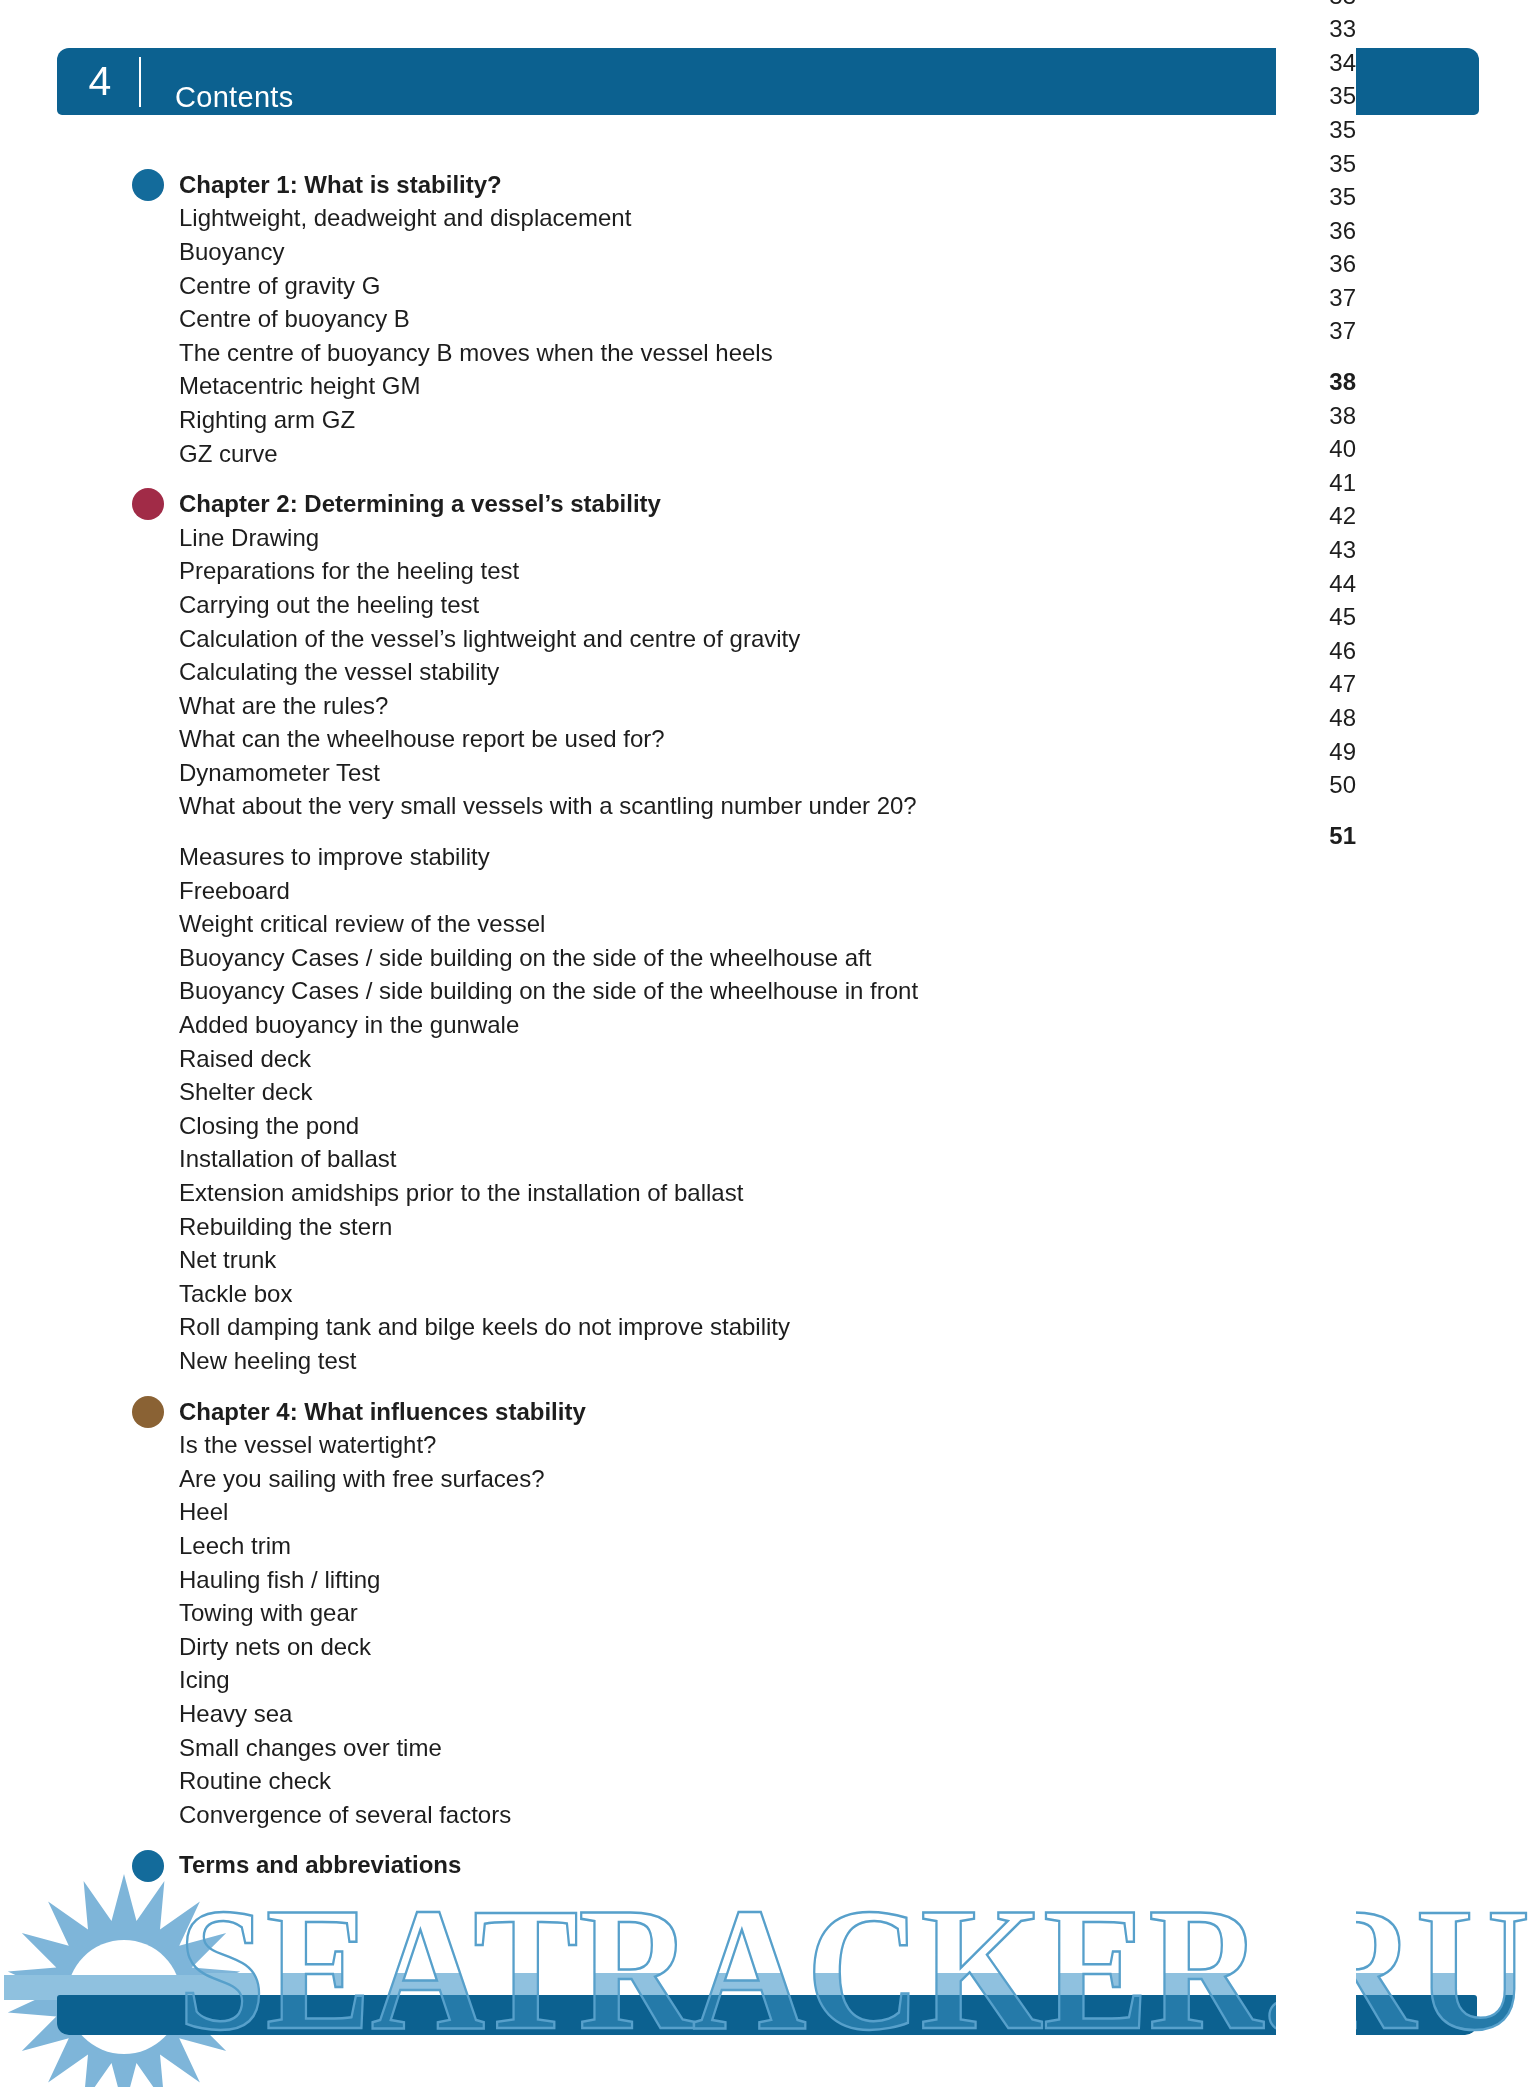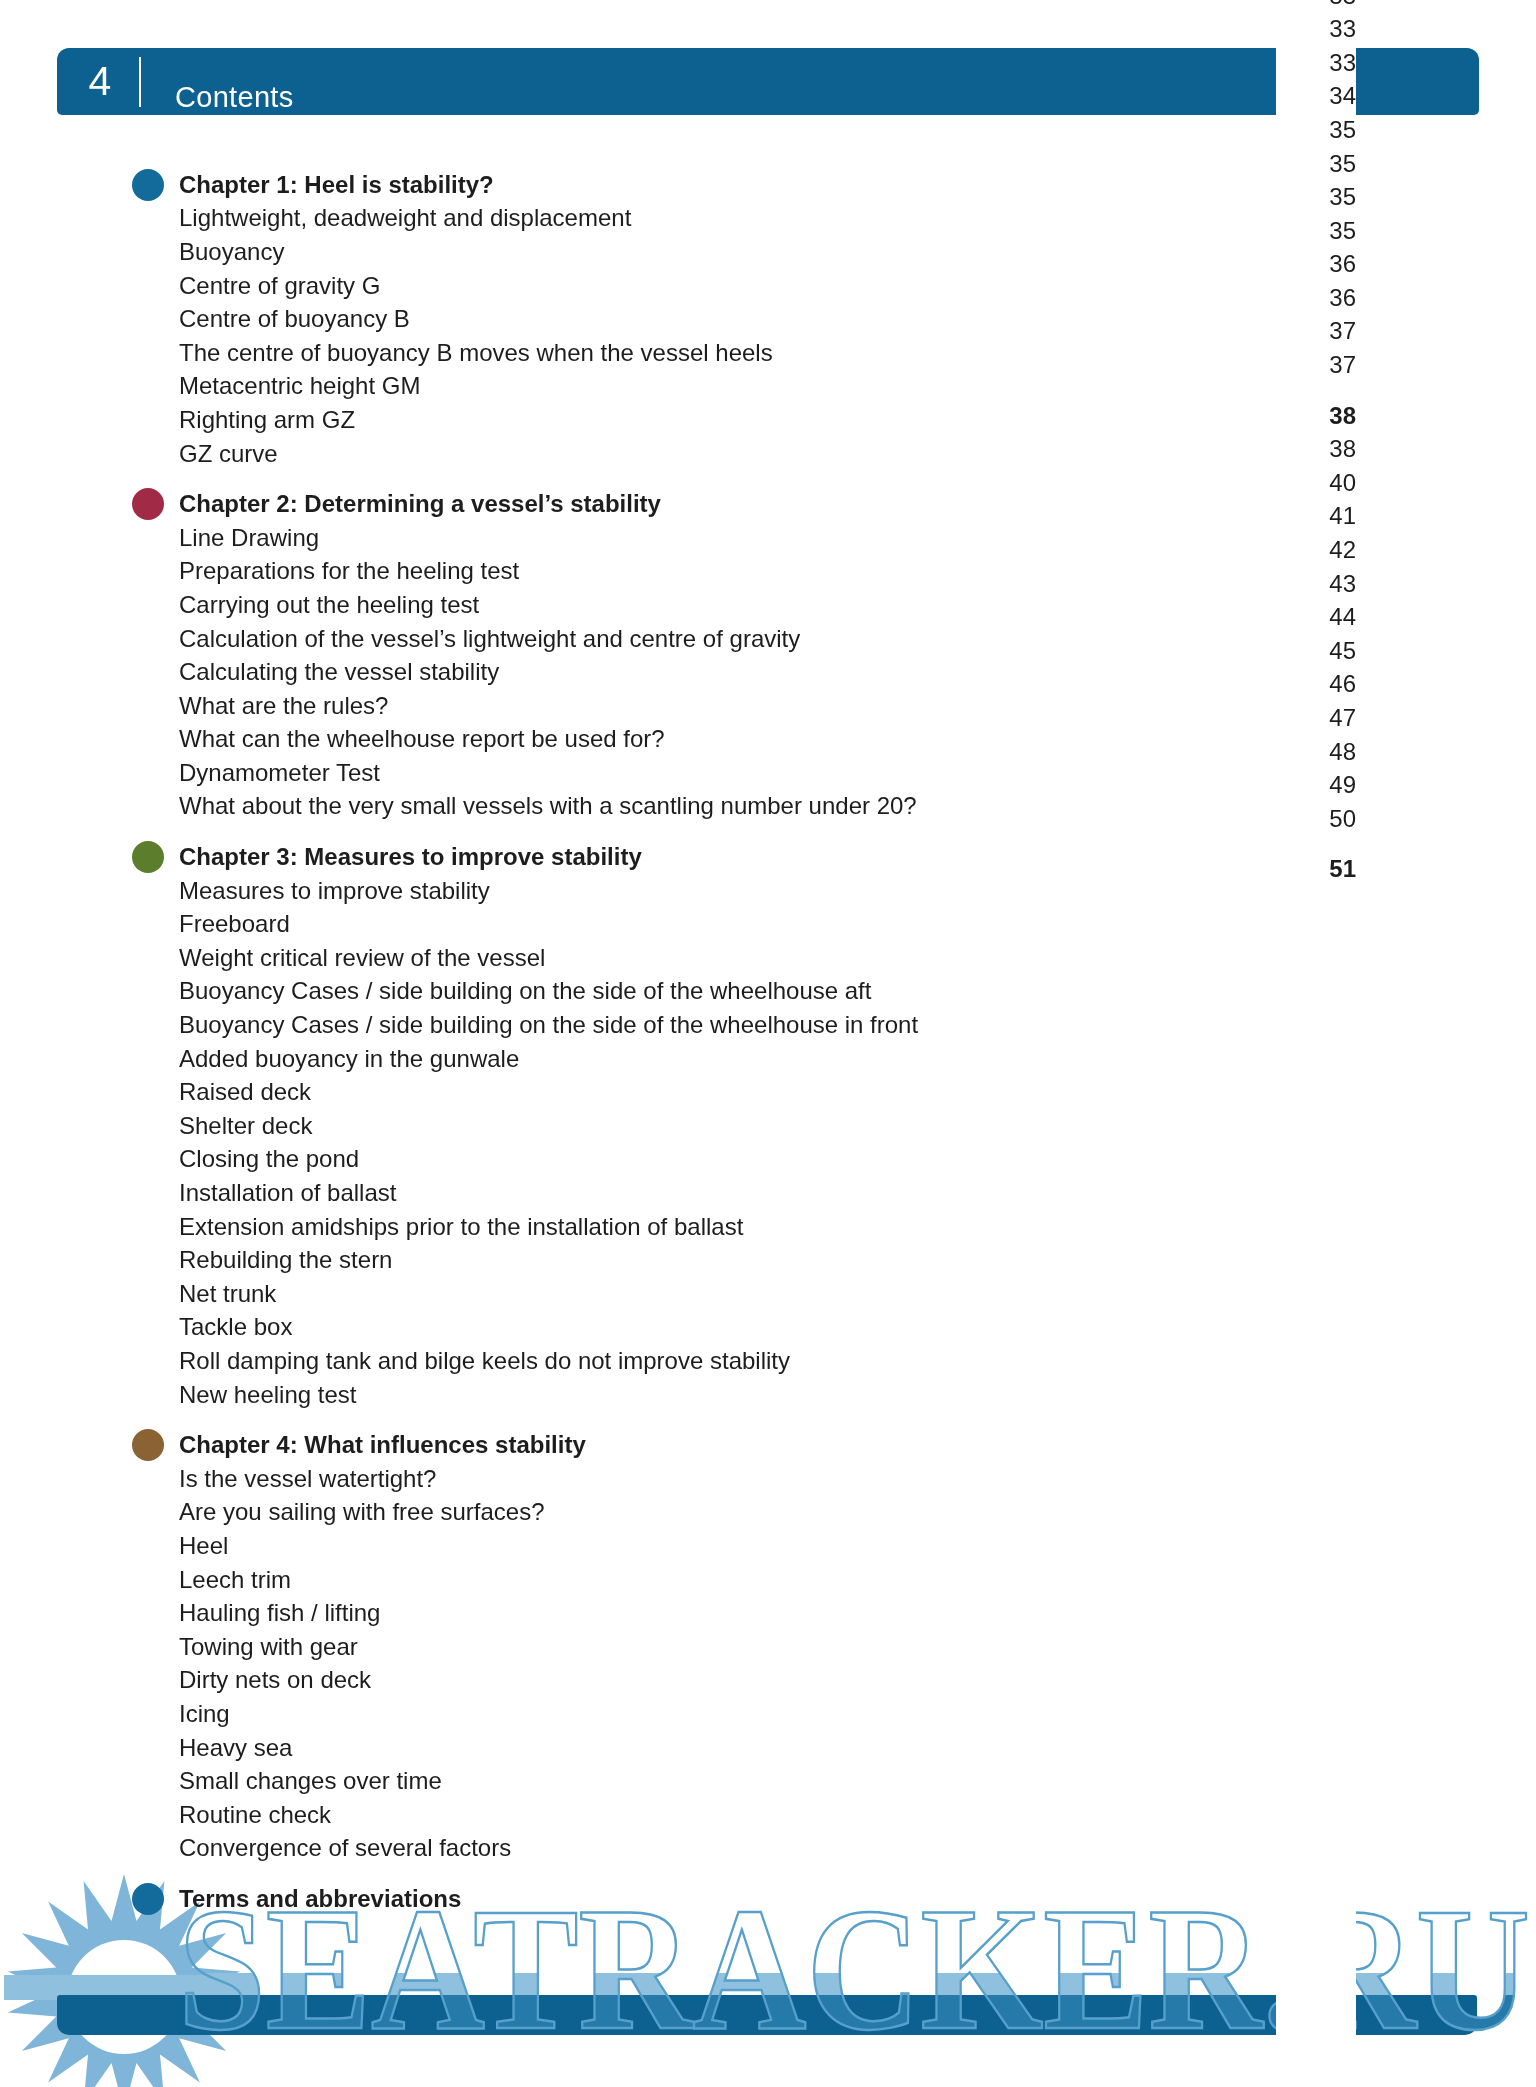--- a/index.html
+++ b/index.html
@@ -56,21 +56,21 @@
   <div class="header-bar" style="background: rgb(12, 97, 144);">
     <span class="header-num">4</span>
     <span class="header-divider"></span>
     <span class="header-title">Contents</span>
   </div>
 
   <div class="toc">
       <div class="chapter-group">
         <div class="row heading">
           <span class="dot" style="background: rgb(19, 107, 155);"></span>
-          <span class="label">Chapter 1: Heel is stability?</span>
+          <span class="label">Chapter 1: What is stability?</span>
           <span class="page">5</span>
         </div>
         <div class="row">
           <span class="label">Lightweight, deadweight and displacement</span>
           <span class="page">5</span>
         </div>
         <div class="row">
           <span class="label">Buoyancy</span>
           <span class="page">6</span>
         </div>
@@ -136,25 +136,20 @@
         <div class="row">
           <span class="label">Dynamometer Test</span>
           <span class="page">26</span>
         </div>
         <div class="row">
           <span class="label">What about the very small vessels with a scantling number under 20?</span>
           <span class="page">27</span>
         </div>
       </div>
       <div class="chapter-group">
-        <div class="row heading">
-          <span class="dot" style="background: rgb(91, 125, 44);"></span>
-          <span class="label">Chapter 3: Measures to improve stability</span>
-          <span class="page">30</span>
-        </div>
         <div class="row">
           <span class="label">Measures to improve stability</span>
           <span class="page">30</span>
         </div>
         <div class="row">
           <span class="label">Freeboard</span>
           <span class="page">31</span>
         </div>
         <div class="row">
           <span class="label">Weight critical review of the vessel</span>

